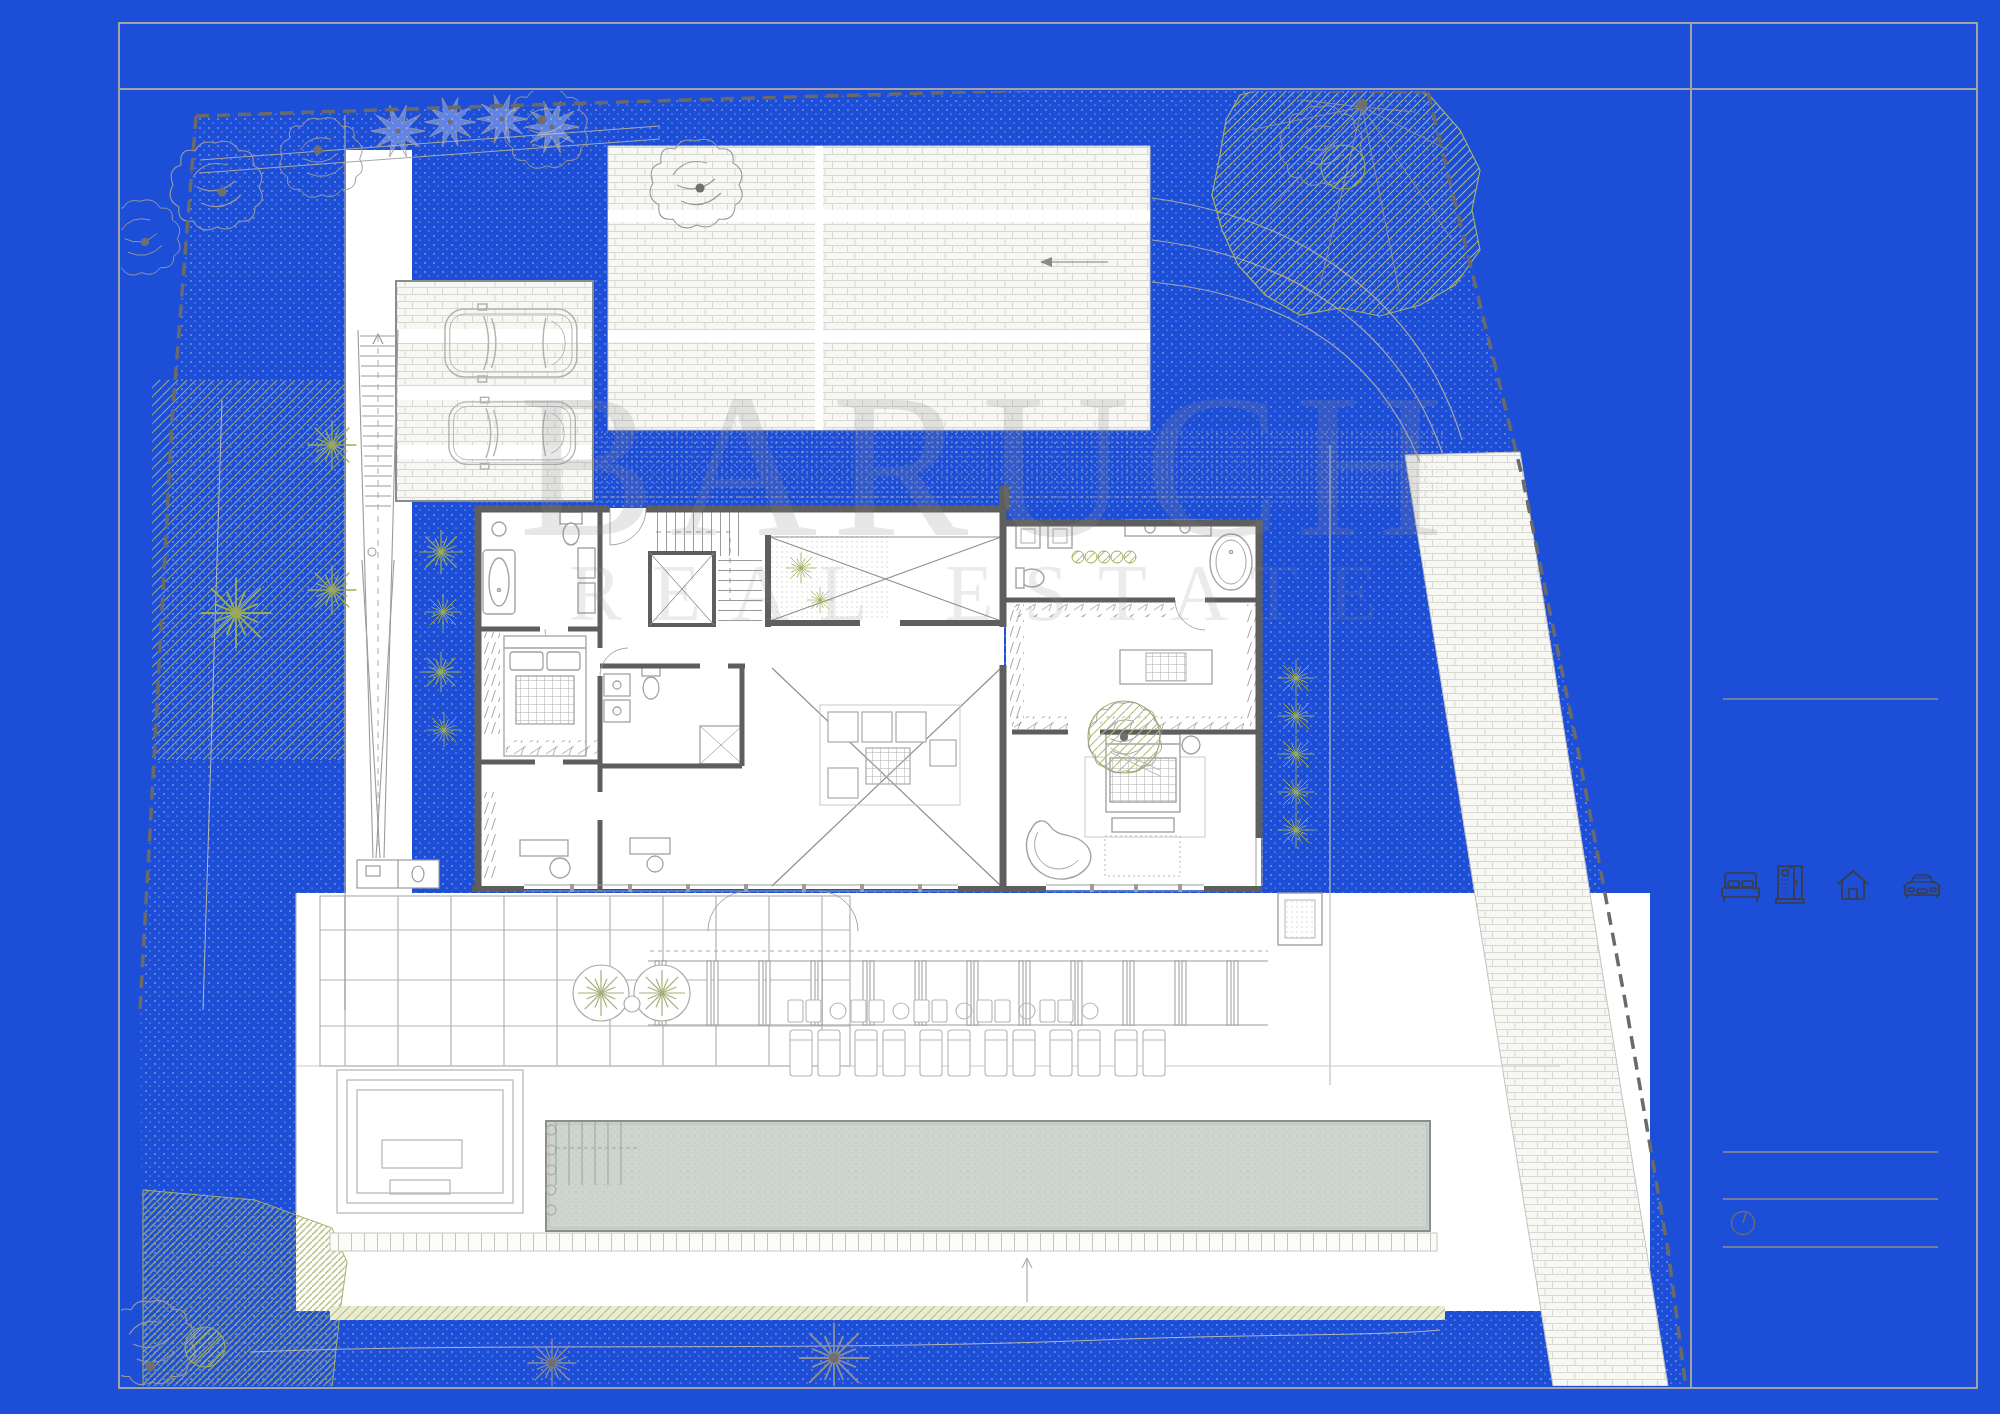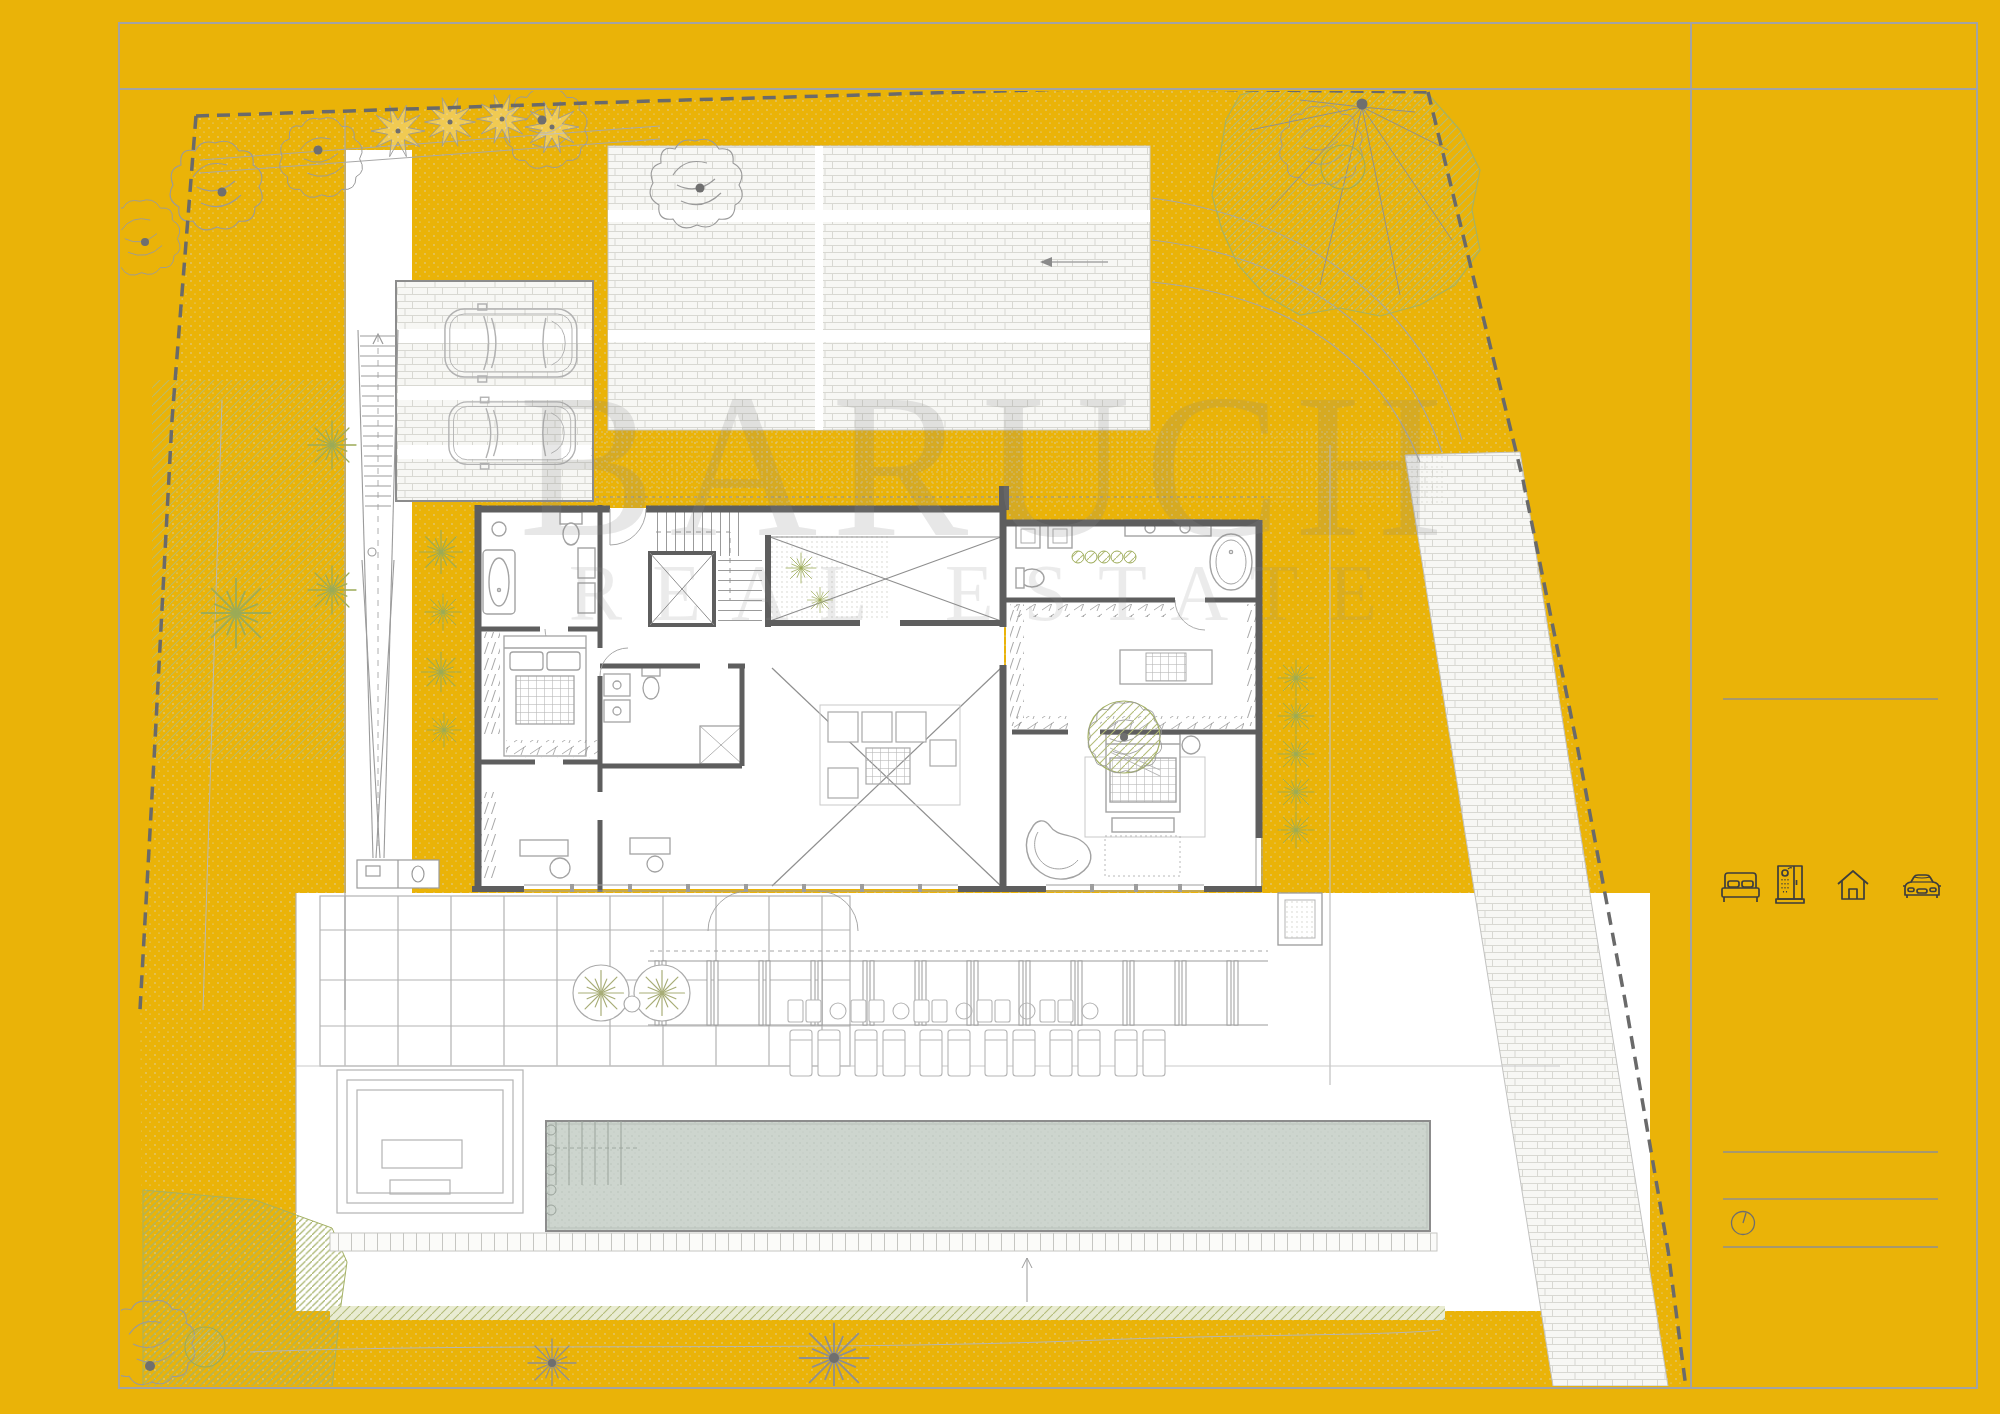--- a/index.html
+++ b/index.html
@@ -1,16 +1,16 @@
 <!DOCTYPE html>
 <html><head>
 <meta charset="utf-8">
 <style>
   html,body{margin:0;padding:0;background:#fff;}
-  #stage{position:relative;width:2000px;height:1414px;background:#eab308;overflow:hidden;
+  #stage{position:relative;width:2000px;height:1414px;background:#1d4ed8;overflow:hidden;
          font-family:"Liberation Serif", serif;}
   svg{display:block}
   .wm1{font-family:"Liberation Serif",serif;font-size:205px;letter-spacing:14px;fill:#8a8a8a;opacity:.20;}
   .wm2{font-family:"Liberation Serif",serif;font-size:80px;letter-spacing:30px;fill:#8a8a8a;opacity:.16;}
 </style>
 </head>
 <body>
 
 <div id="stage">
 <svg width="2000" height="1414" viewBox="0 0 2000 1414" xmlns="http://www.w3.org/2000/svg">

